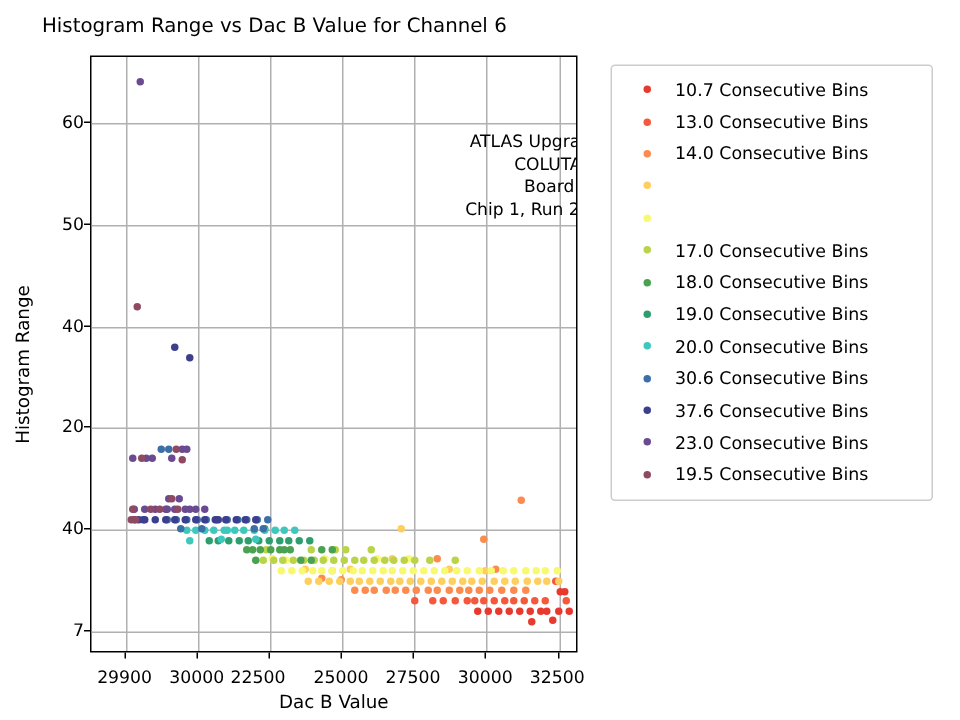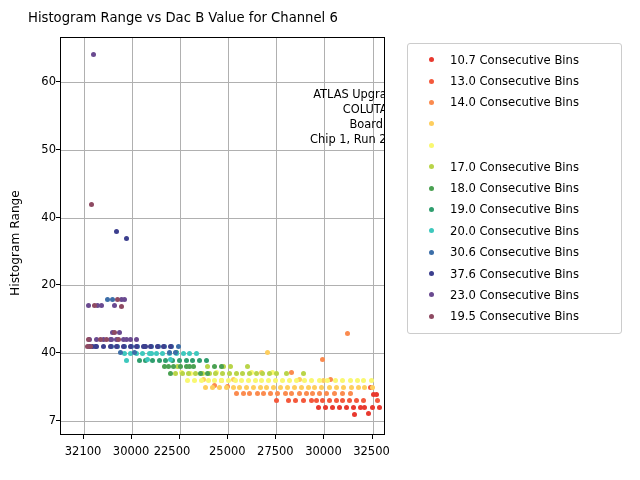--- a/index.html
+++ b/index.html
@@ -427,20 +427,21 @@
   <div id="ytick-col">
       <div class="ytick-label" style="top: 420.083px;">7</div>
       <div class="ytick-label" style="top: 352.281px;">40</div>
       <div class="ytick-label" style="top: 284.479px;">20</div>
       <div class="ytick-label" style="top: 216.676px;">40</div>
       <div class="ytick-label" style="top: 148.874px;">50</div>
       <div class="ytick-label" style="top: 81.0716px;">60</div>
     </div>
   <div id="xtick-row"></div>
 
+  <div id="xlabel">Dac B Value</div>
   <div id="ylabel">Histogram Range</div>
 
   <div id="legend">
       <div class="legend-row">
         <div class="legend-swatch-wrap">
           <div class="legend-swatch" style="background: rgb(232, 57, 47);"></div>
         </div>
         <div class="legend-text">10.7 Consecutive Bins</div>
       </div>
       <div class="legend-row">
@@ -513,21 +514,21 @@
         </div>
         <div class="legend-text">19.5 Consecutive Bins</div>
       </div>
     </div>
 <div class="ytick-mark" style="top: 420.083px;"></div>
     <div class="ytick-mark" style="top: 352.281px;"></div>
     <div class="ytick-mark" style="top: 284.479px;"></div>
     <div class="ytick-mark" style="top: 216.676px;"></div>
     <div class="ytick-mark" style="top: 148.874px;"></div>
     <div class="ytick-mark" style="top: 81.0716px;"></div>
-    <div class="xtick-label" style="left: 83.0769px;">32100</div>
+    <div class="xtick-label" style="left: 83.0769px;">29900</div>
     <div class="xtick-mark" style="left: 83.0769px;"></div>
     <div class="xtick-label" style="left: 131.154px;">30000</div>
     <div class="xtick-mark" style="left: 131.154px;"></div>
     <div class="xtick-label" style="left: 172px;">22500</div>
     <div class="xtick-mark" style="left: 179.231px;"></div>
     <div class="xtick-label" style="left: 227.308px;">25000</div>
     <div class="xtick-mark" style="left: 227.308px;"></div>
     <div class="xtick-label" style="left: 275.385px;">27500</div>
     <div class="xtick-mark" style="left: 275.385px;"></div>
     <div class="xtick-label" style="left: 323.462px;">30000</div>

